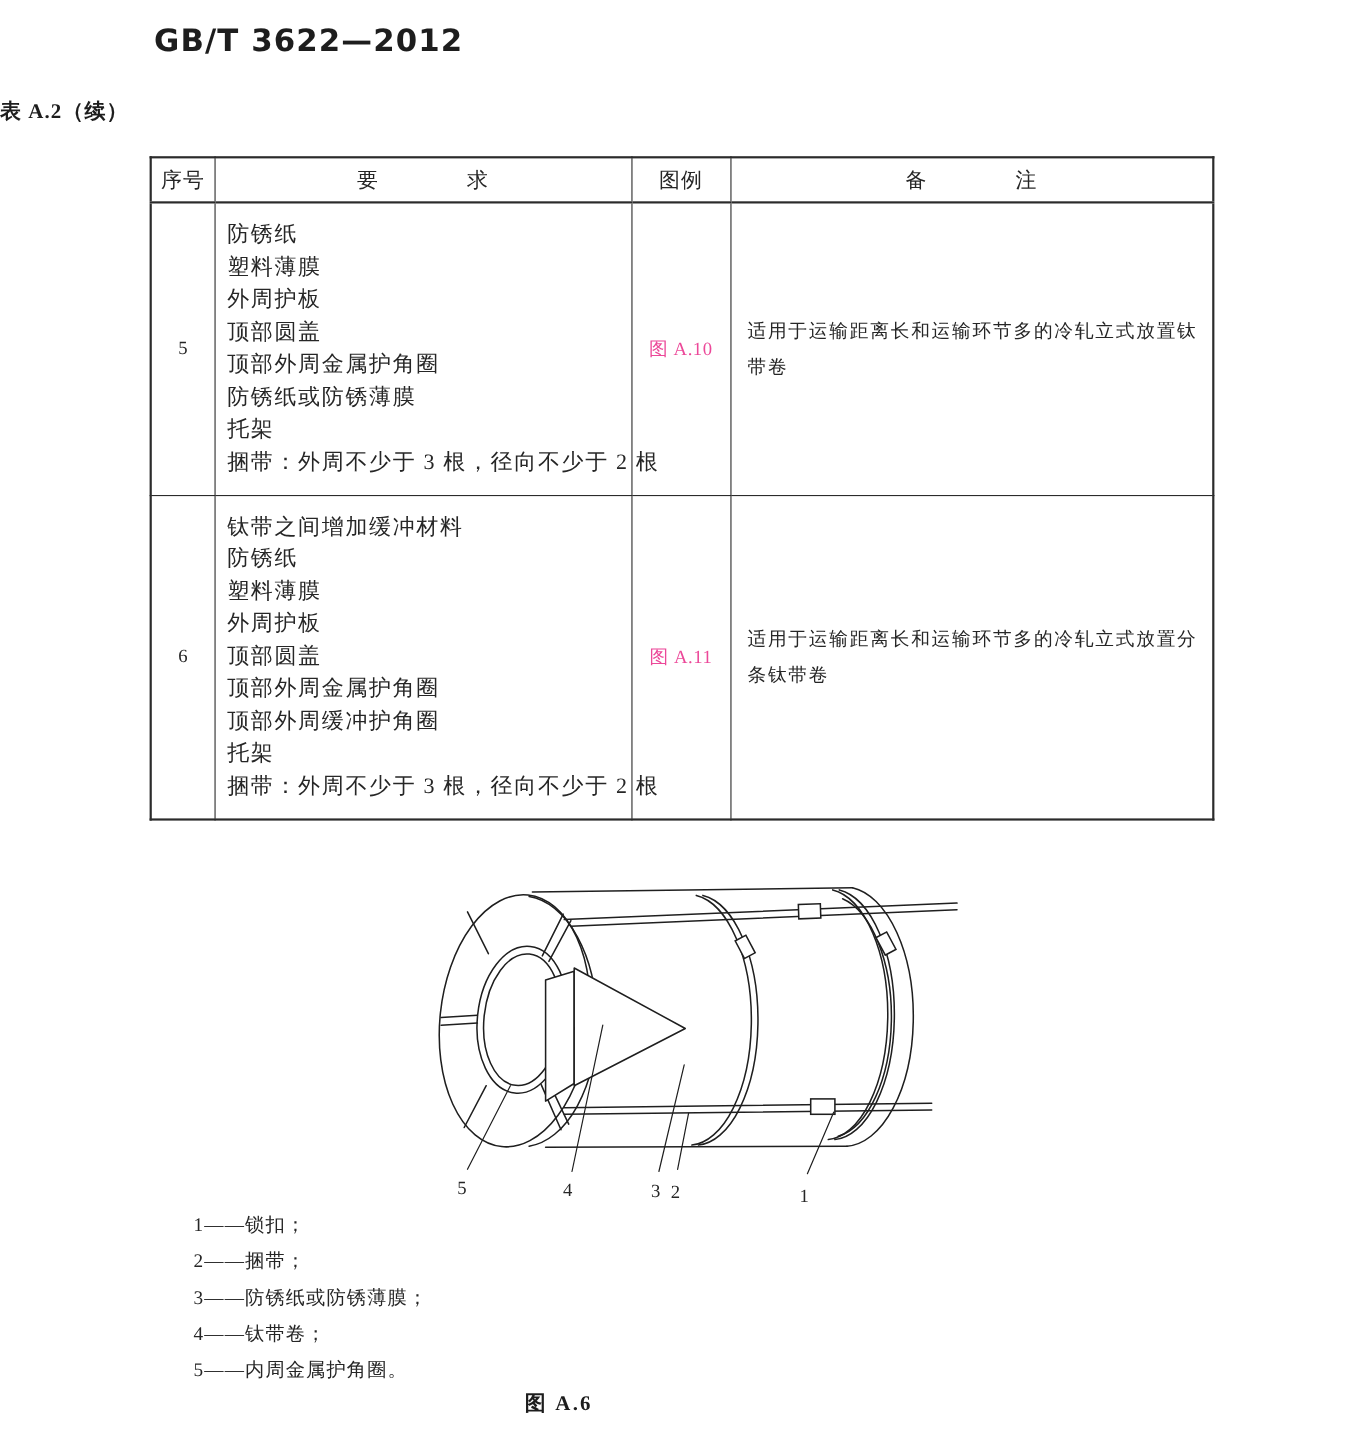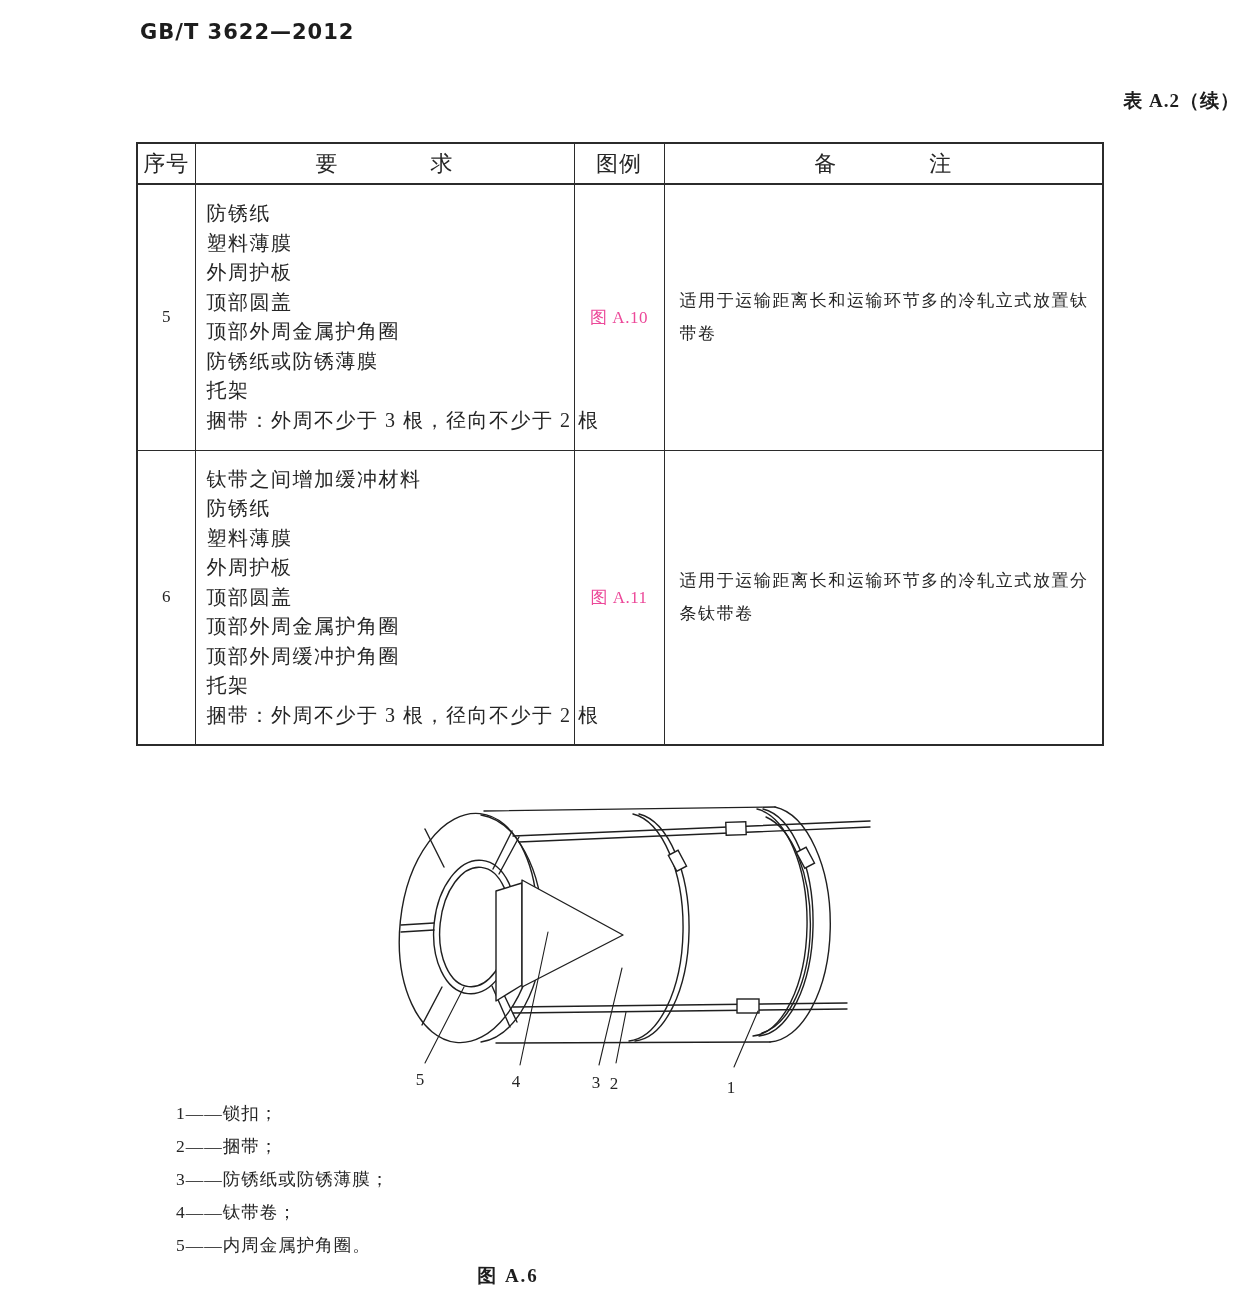--- a/index.html
+++ b/index.html
@@ -4,34 +4,34 @@
 <style>
   html,body{margin:0;padding:0;background:#e8e8e8;}
   .page{
     position:relative;width:1240px;height:1314px;background:#ffffff;
     margin:0 auto;overflow:hidden;color:#222;
     font-family:"Liberation Serif","DejaVu Serif",serif;
   }
   .doc-header{
     position:absolute;left:140px;top:20px;
     font-family:"DejaVu Sans","Liberation Sans",sans-serif;
-    font-weight:bold;font-size:21px;letter-spacing:1px;color:#1d1d1d;
+    font-weight:bold;font-size:28px;letter-spacing:1px;color:#1d1d1d;
   }
   .table-title{
-    position:absolute;left:0;top:88px;width:1240px;text-align:right;
+    position:absolute;left:0;top:88px;width:1240px;text-align:left;
     font-weight:bold;font-size:19px;letter-spacing:1px;color:#1d1d1d;
   }
   table.std{
     position:absolute;left:136px;top:142px;width:966px;
     border-collapse:collapse;table-layout:fixed;
   }
   table.std,table.std th,table.std td{border:1px solid #2b2b2b;}
   table.std{border:2px solid #2b2b2b;}
   table.std thead th{
-    height:37px;font-weight:normal;font-size:22px;letter-spacing:1px;
+    height:37px;font-weight:normal;font-size:19px;letter-spacing:1px;
     border-bottom:2px solid #2b2b2b;text-align:center;vertical-align:middle;
     color:#262626;
   }
   td.c-no{width:58px;text-align:center;vertical-align:middle;font-size:17px;color:#262626;}
   td.c-req{width:379px;vertical-align:middle;padding:14px 8px 14px 11px;}
   td.c-leg{width:90px;text-align:center;vertical-align:middle;font-size:17px;letter-spacing:0.5px;color:#ec4899;}
   td.c-note{width:439px;vertical-align:middle;padding:0 13px 0 15px;}
   .req-line{font-size:20px;line-height:29.5px;letter-spacing:1.5px;color:#262626;white-space:nowrap;}
   .note-text{font-size:17px;line-height:33px;letter-spacing:1.6px;color:#262626;}
   .row-5{height:266px;}

